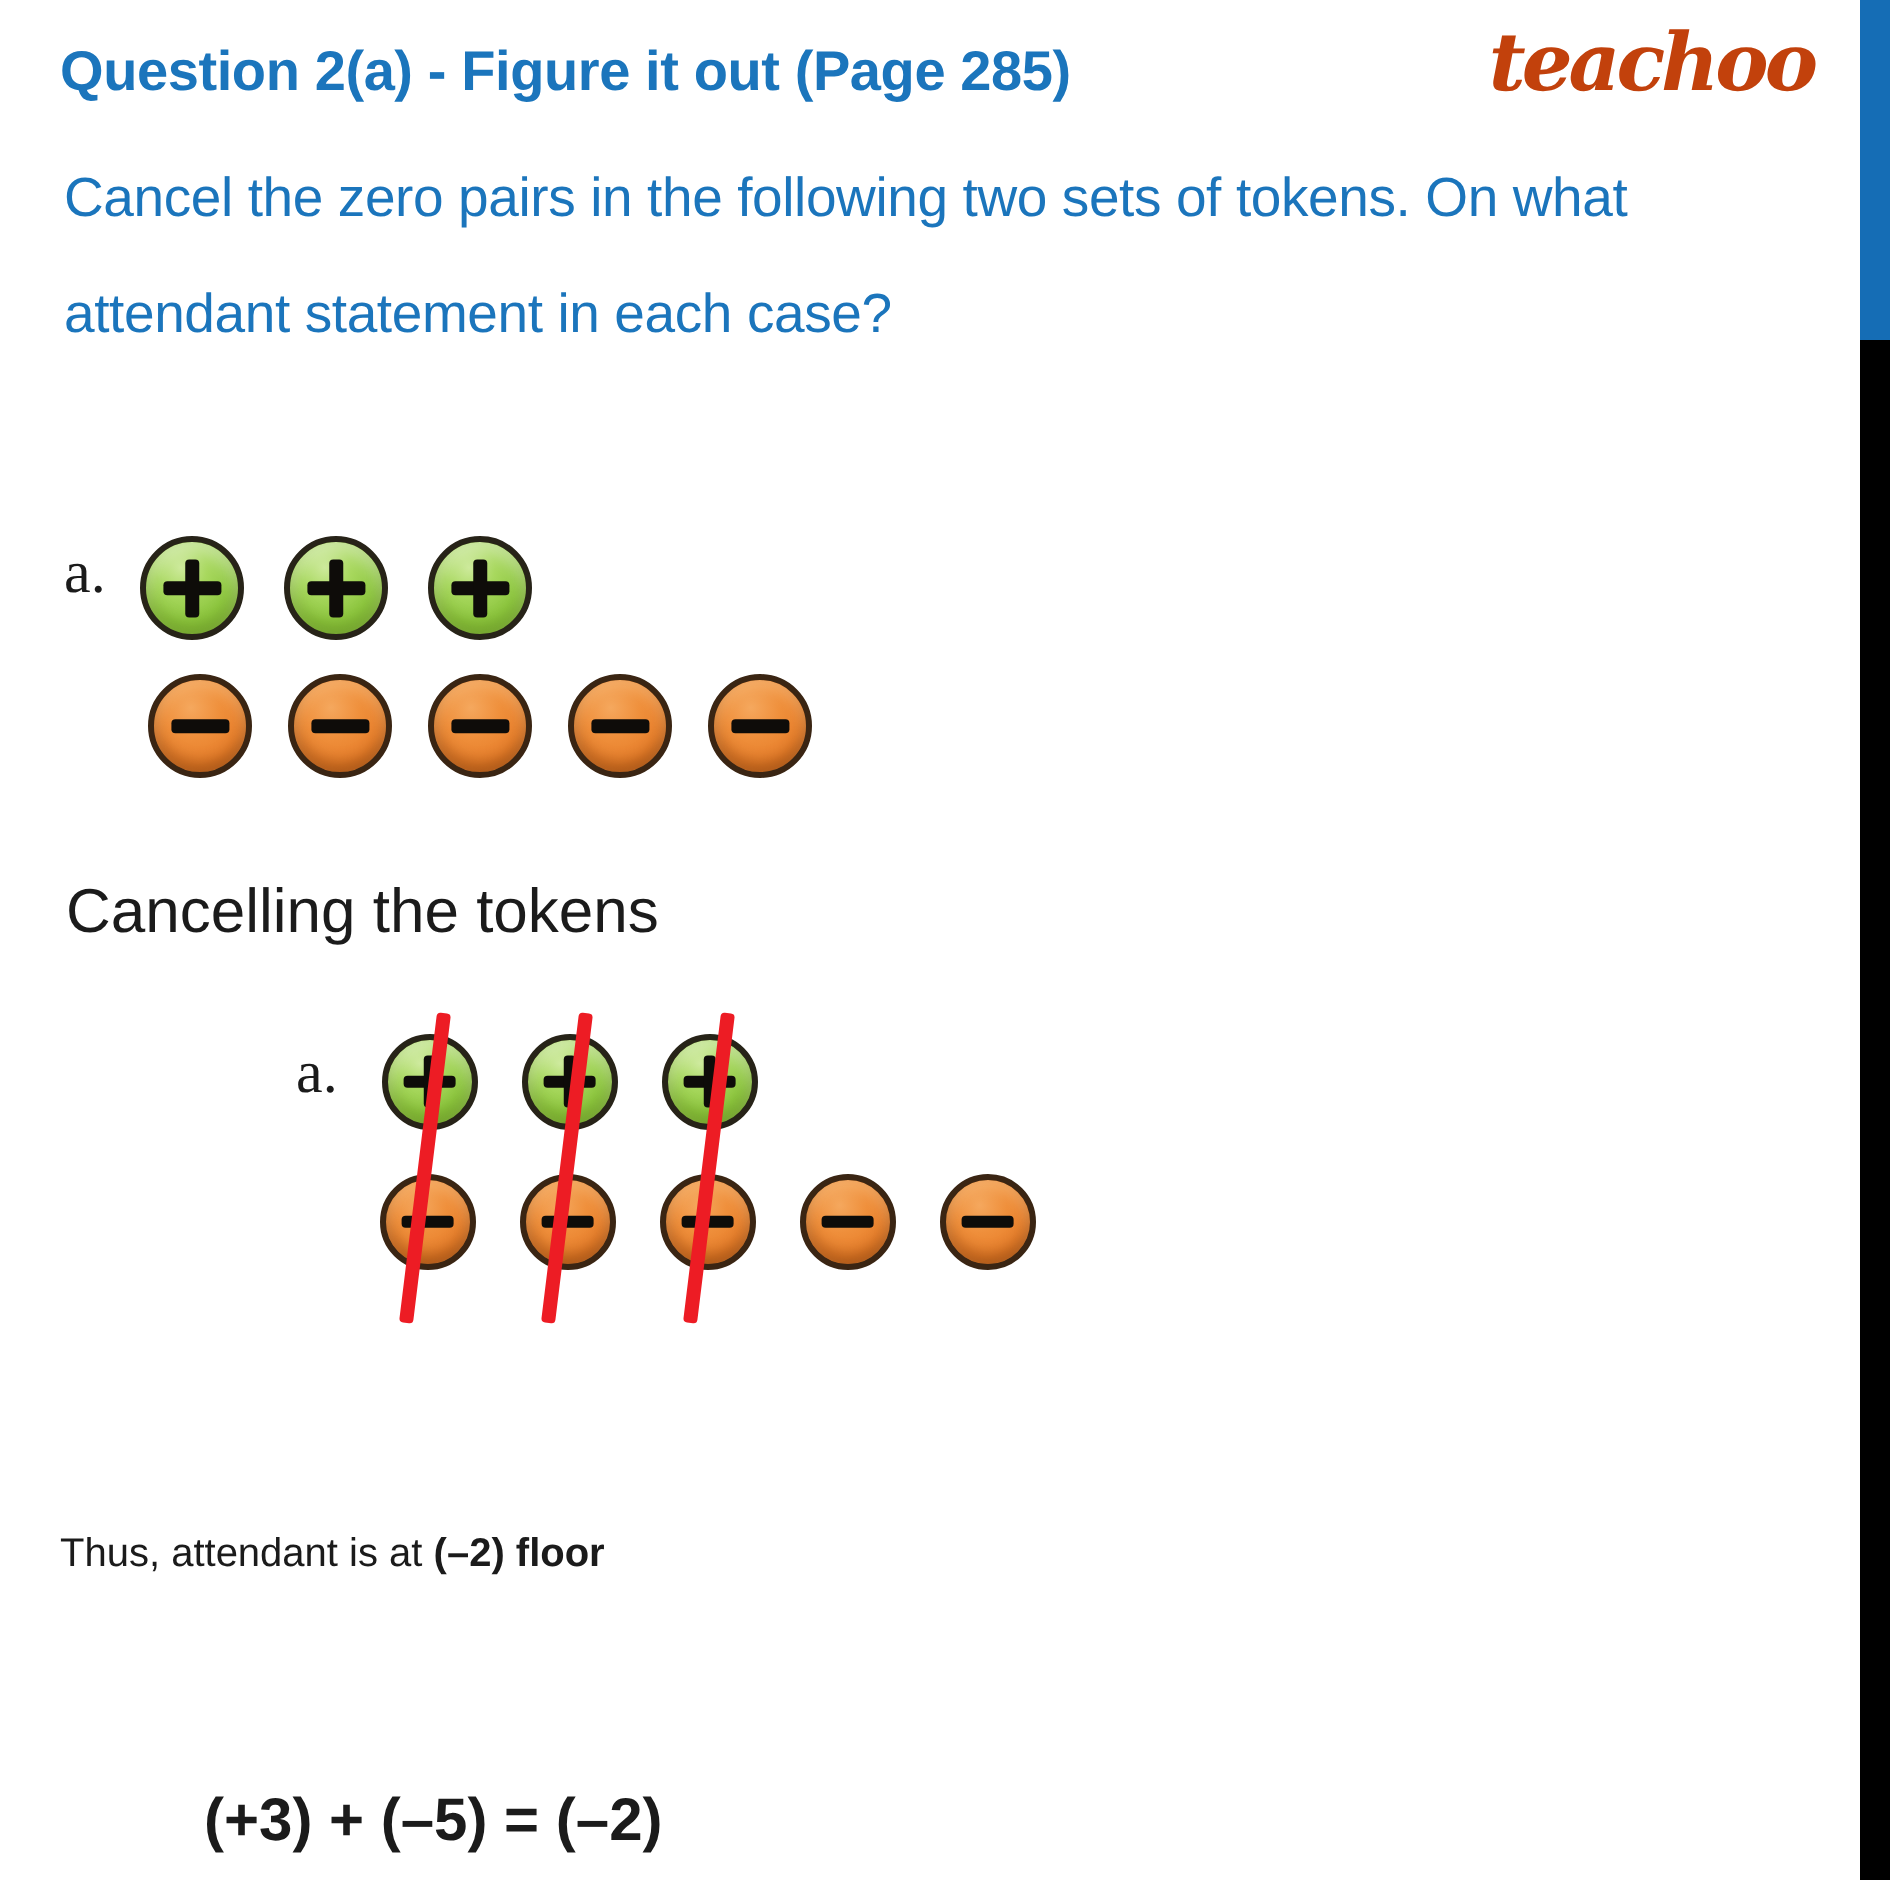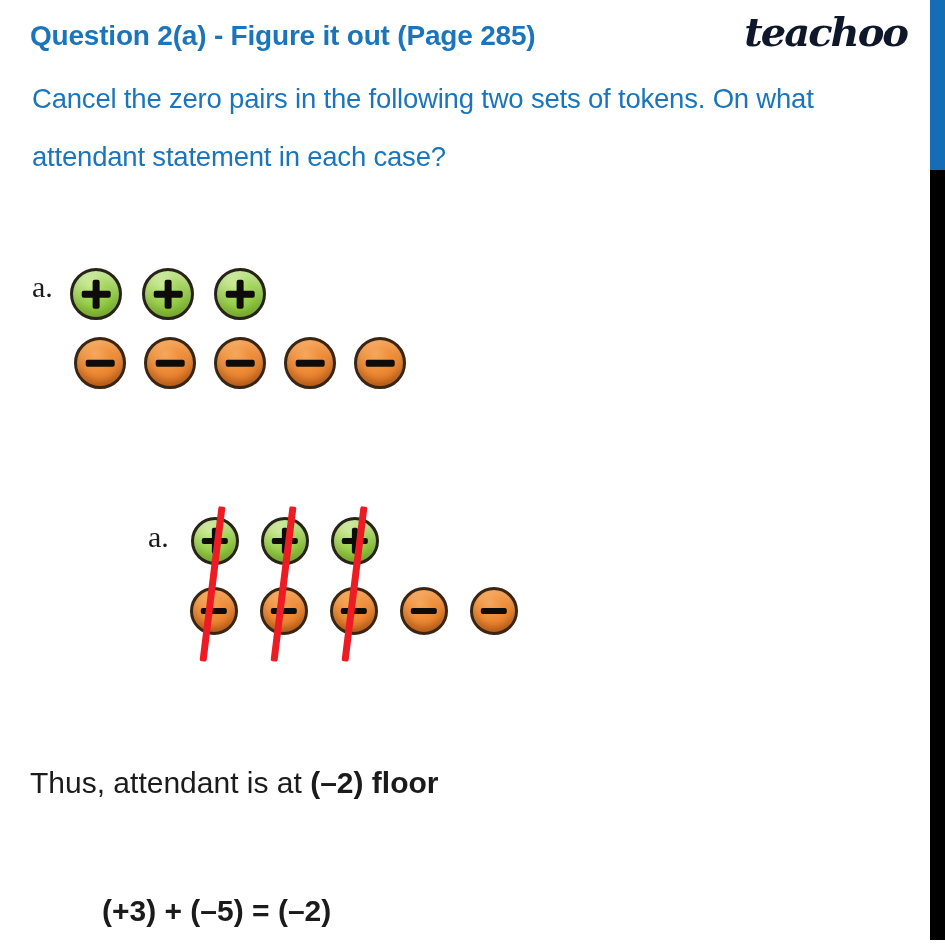--- a/index.html
+++ b/index.html
@@ -8,21 +8,21 @@
     overflow:hidden; font-family:"Liberation Sans", sans-serif;
   }
   .bar-blue{position:absolute; left:930px; top:0; width:15px; height:170px; background:var(--barblue,#156db5);}
   .bar-black{position:absolute; left:930px; top:170px; width:15px; height:770px; background:#000000;}
   .title{
     position:absolute; left:30px; top:20px; font-size:28px; font-weight:bold;
     color:var(--blue,#1b75bc); letter-spacing:-0.2px;
   }
   .logo{
     position:absolute; right:38px; top:8px; font-family:"DejaVu Serif", serif;
-    font-style:italic; font-weight:bold; font-size:40px; color:#0f172a; letter-spacing:-2px;
+    font-style:italic; font-weight:bold; font-size:40px; color:#c2410c; letter-spacing:-2px;
   }
   .question{position:absolute; left:32px; top:70px; width:880px;}
   .qline{font-size:27.5px; line-height:57.5px; color:var(--blue,#1b75bc); letter-spacing:-0.2px; white-space:nowrap;}
   .fig-label{
     position:absolute; font-family:"Liberation Serif", serif; font-size:30px; color:#1b1b1b;
   }
   .heading{position:absolute; left:33px; top:438px; font-size:31px; color:#1b1b1b;}
   .token{
     position:absolute; box-sizing:border-box; border-radius:50%;
   }
@@ -31,21 +31,21 @@
     background:radial-gradient(circle at 38% 28%, #cdea9b 0%, #a8d85e 30%, var(--green,#8dc63f) 62%, #7db437 88%, #6ca22c 100%);
     box-shadow:inset 0 -5px 7px rgba(90,130,20,0.40), inset 0 5px 8px rgba(255,255,255,0.45);
   }
   .token.orange{
     border:3px solid #3a2513;
     background:radial-gradient(circle at 40% 30%, #f5a85e 0%, #ef8f3b 35%, var(--orange,#e8802c) 65%, #cf6d20 92%);
     box-shadow:inset 0 -5px 7px rgba(110,45,0,0.40), inset 0 4px 7px rgba(255,220,170,0.40);
   }
   .tbar{position:absolute; left:50%; top:50%; transform:translate(-50%,-50%); background:#0e0c09; border-radius:2px;}
   .strike{position:absolute; background:var(--red,#ed1c24); border-radius:2px;}
-  .thus{position:absolute; left:30px; top:766px; font-size:30px; color:#1b1b1b; white-space:pre-wrap;}
+  .thus{position:absolute; left:30px; top:766px; font-size:20px; color:#1b1b1b; white-space:pre-wrap;}
   .thus .b{font-weight:bold;}
   .and{position:absolute; left:30px; top:829px; font-size:29px; color:#1b1b1b;}
   .equation{position:absolute; left:102px; top:894px; font-size:30px; font-weight:bold; color:#1b1b1b;}
 </style>
 </head>
 <body>
 
 <div class="page">
   <div class="bar-blue"></div>
   <div class="bar-black"></div>
@@ -82,20 +82,21 @@
         <div class="tbar" style="width: 28.6px; height: 6.76px;"></div>
       </div>
       <div class="token orange" style="left: 284px; top: 337px; width: 52px; height: 52px;">
         <div class="tbar" style="width: 28.6px; height: 6.76px;"></div>
       </div>
       <div class="token orange" style="left: 354px; top: 337px; width: 52px; height: 52px;">
         <div class="tbar" style="width: 28.6px; height: 6.76px;"></div>
       </div>
     </div>
 
+  <div class="heading">Cancelling the tokens</div>
 
   <div class="fig-label" style="left:148px; top:520px;">a.</div>
   <div id="fig2">
       <div class="token green" style="left: 191px; top: 517px; width: 48px; height: 48px;">
         <div class="tbar" style="width: 26.4px; height: 6.24px;"></div>
         <div class="tbar" style="width: 6.24px; height: 26.4px;"></div>
       </div>
       <div class="token green" style="left: 261px; top: 517px; width: 48px; height: 48px;">
         <div class="tbar" style="width: 26.4px; height: 6.24px;"></div>
         <div class="tbar" style="width: 6.24px; height: 26.4px;"></div>

